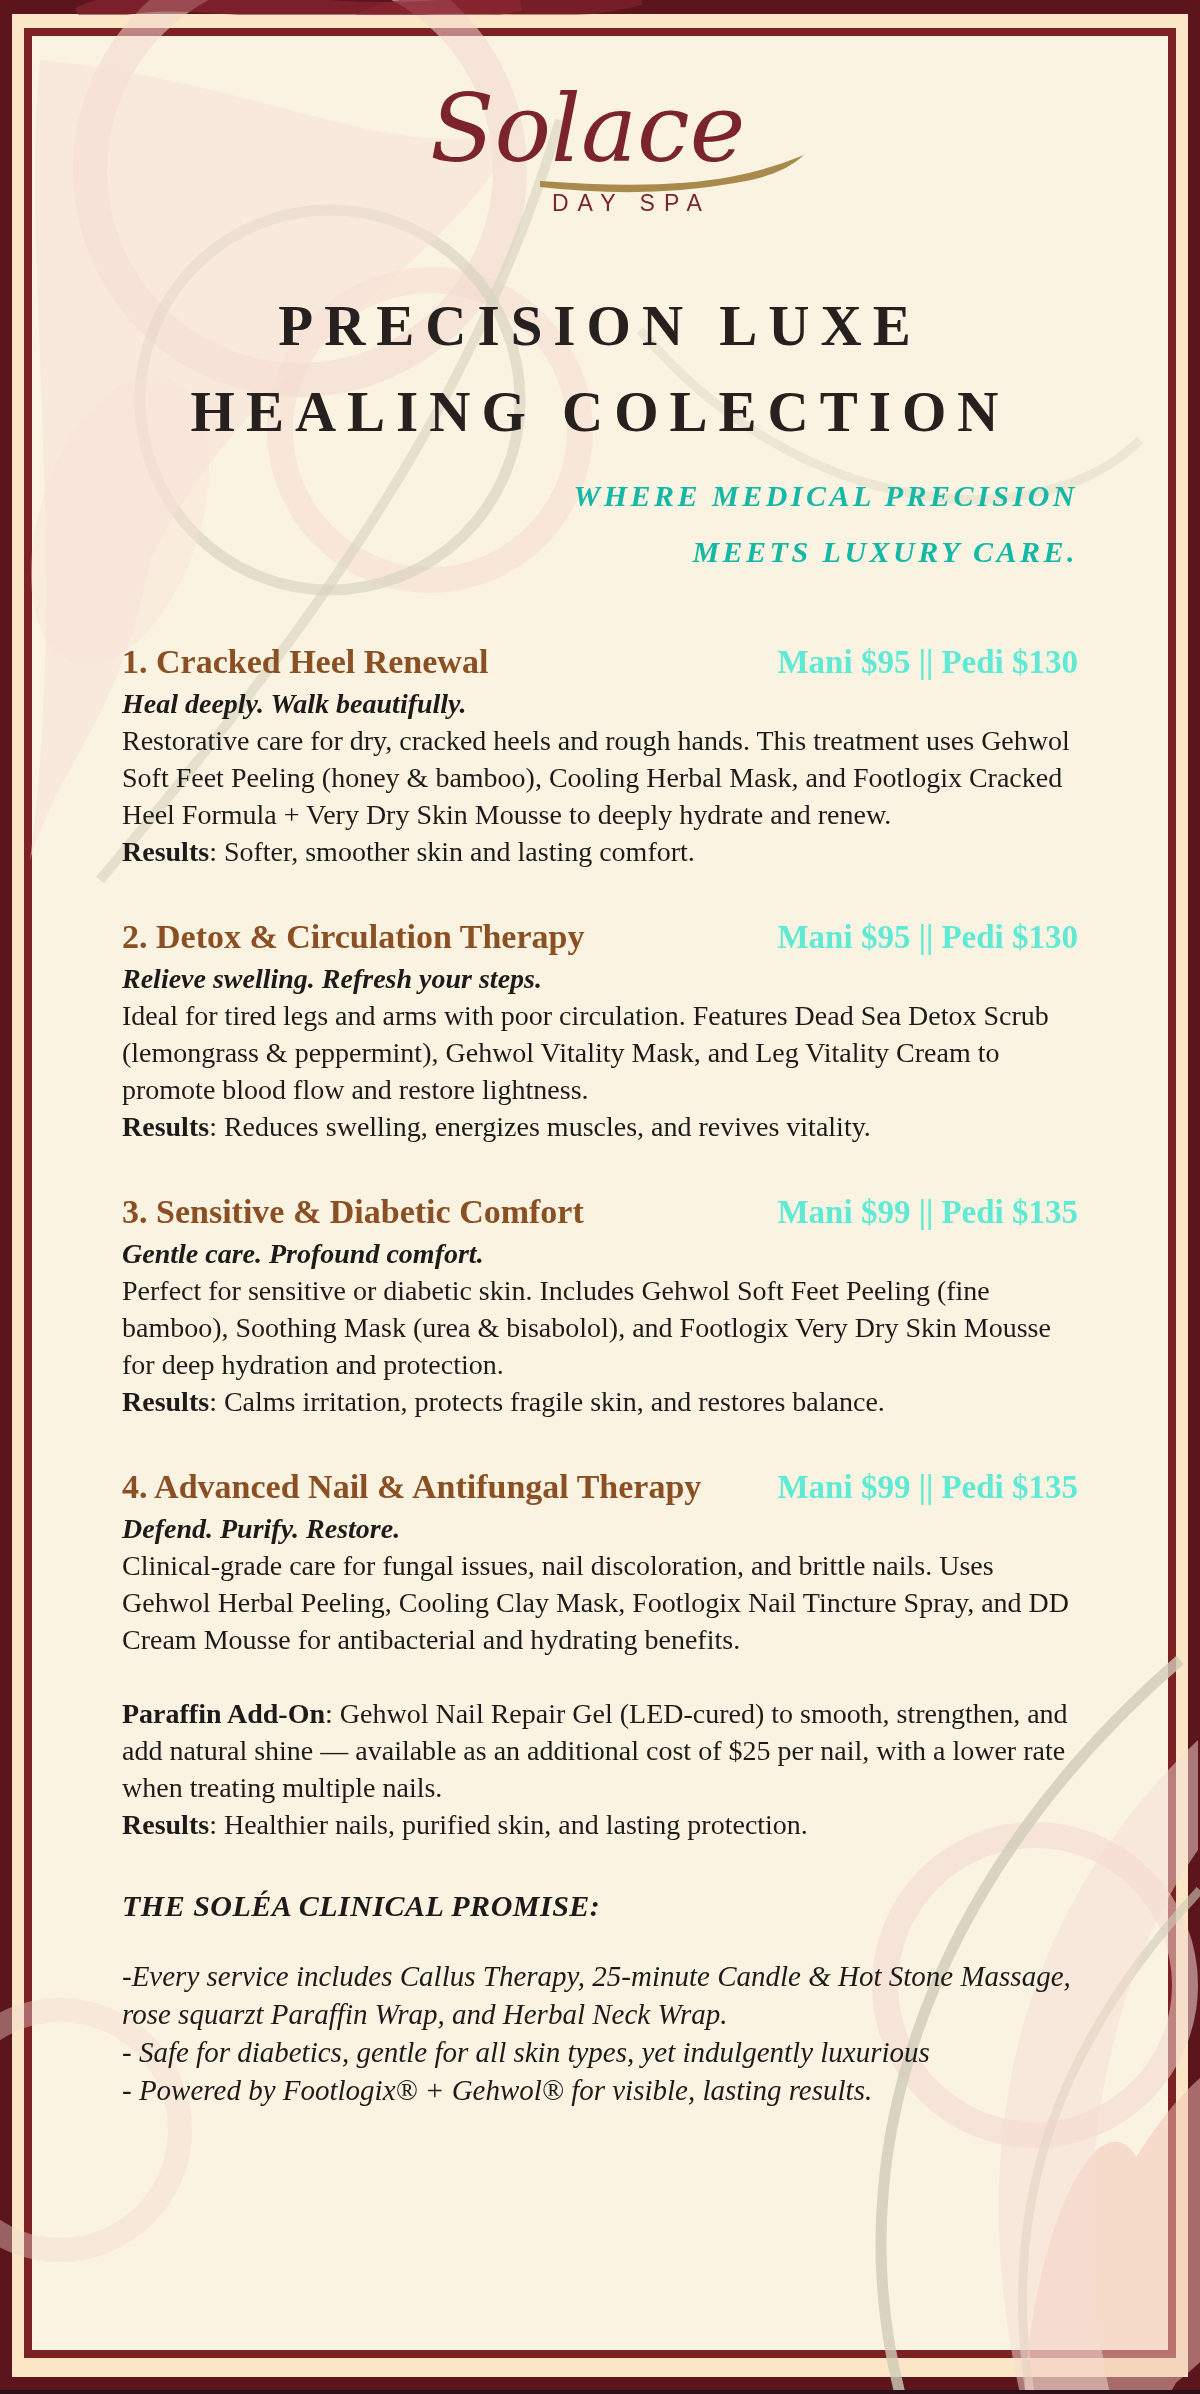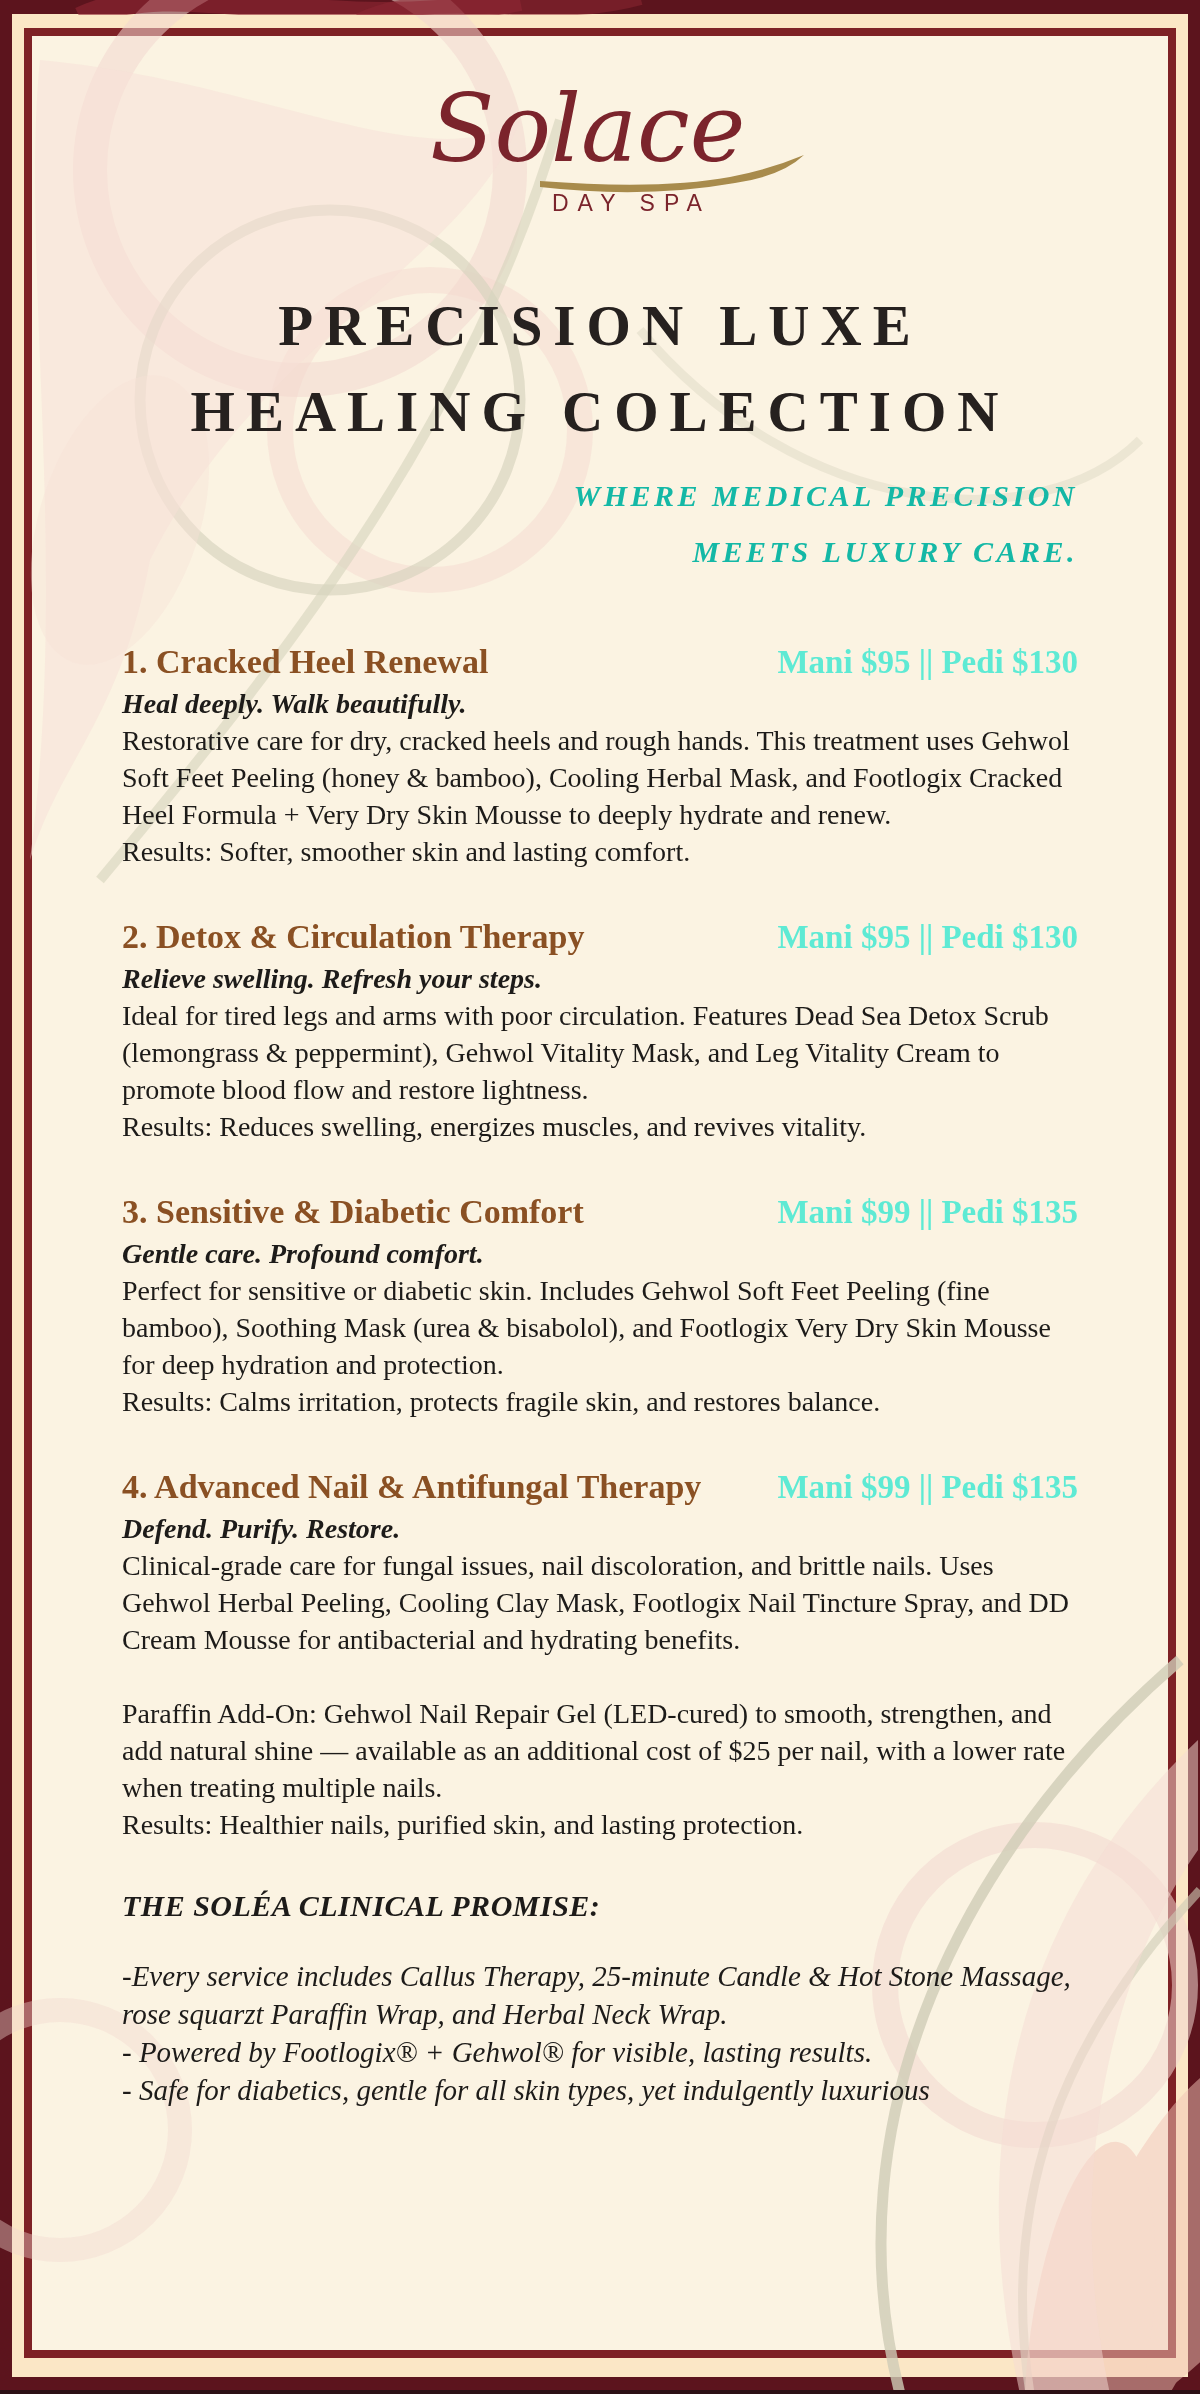--- a/index.html
+++ b/index.html
@@ -39,21 +39,21 @@
   }
   .services{margin-top:64px;}
   .service{margin-top:48px;}
   .service:first-child{margin-top:0;}
   .svc-head{display:flex;justify-content:space-between;align-items:baseline;}
   .svc-title{font-size:34px;font-weight:bold;color:#8a5023;}
   .svc-price{font-size:33px;font-weight:bold;color:#5eead4;white-space:nowrap;}
   .svc-tagline{font-size:28px;font-weight:bold;font-style:italic;margin-top:4px;line-height:37px;}
   .svc-desc{font-size:28px;line-height:37px;margin:0;}
   .svc-results{font-size:28px;line-height:37px;margin:0;}
-  .svc-results b,.addon b{font-weight:normal;}
+  .svc-results b,.addon b{font-weight:bold;}
   .addon{margin-top:37px;}
   .promise-heading{
     margin-top:46px;font-size:30px;font-weight:bold;font-style:italic;letter-spacing:0.5px;
   }
   .promise-items{margin-top:34px;}
   .promise-item{font-size:29px;font-style:italic;line-height:38px;margin:0;}
 </style>
 </head>
 <body>
 
@@ -151,19 +151,19 @@
       <p class="svc-desc">Clinical-grade care for fungal issues, nail discoloration, and brittle nails. Uses Gehwol Herbal Peeling, Cooling Clay Mask, Footlogix Nail Tincture Spray, and DD Cream Mousse for antibacterial and hydrating benefits.</p>
       <p class="svc-desc addon"><b>Paraffin Add-On</b><span>: Gehwol Nail Repair Gel (LED-cured) to smooth, strengthen, and add natural shine — available as an additional cost of $25 per nail, with a lower rate when treating multiple nails.</span></p>
       <p class="svc-results"><b>Results</b><span>: Healthier nails, purified skin, and lasting protection.</span></p>
     </section>
 
   </div>
 
   <div class="promise-heading">THE SOLÉA CLINICAL PROMISE:</div>
   <div class="promise-items">
     <p class="promise-item">-Every service includes Callus Therapy, 25-minute Candle &amp; Hot Stone Massage, rose squarzt Paraffin Wrap, and Herbal Neck Wrap.</p>
+    <p class="promise-item">- Safe for diabetics, gentle for all skin types, yet indulgently luxurious</p>
     <p class="promise-item">- Powered by Footlogix® + Gehwol® for visible, lasting results.</p>
-    <p class="promise-item">- Safe for diabetics, gentle for all skin types, yet indulgently luxurious</p>
   </div>
 
 </div>
 
 <div class="bottom-strip"></div>
 
 </body></html>

